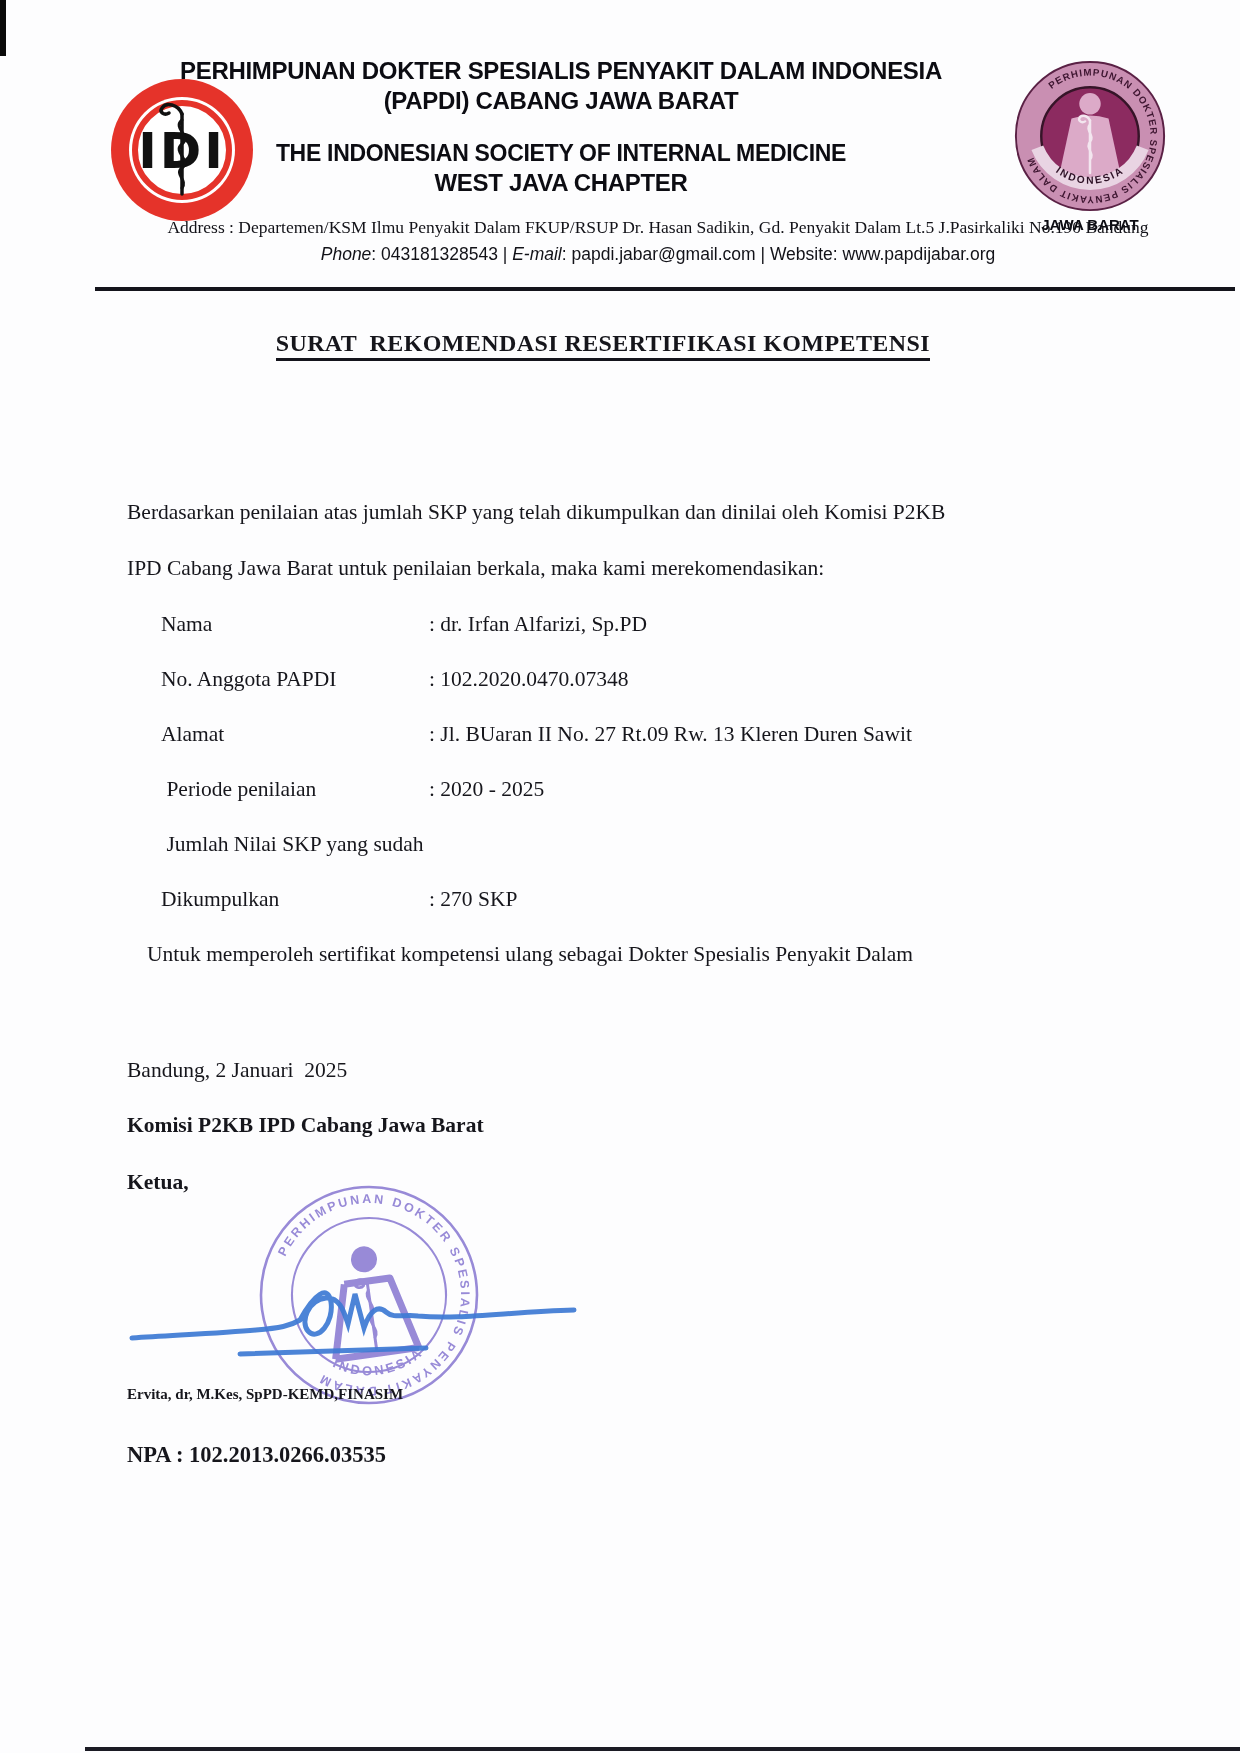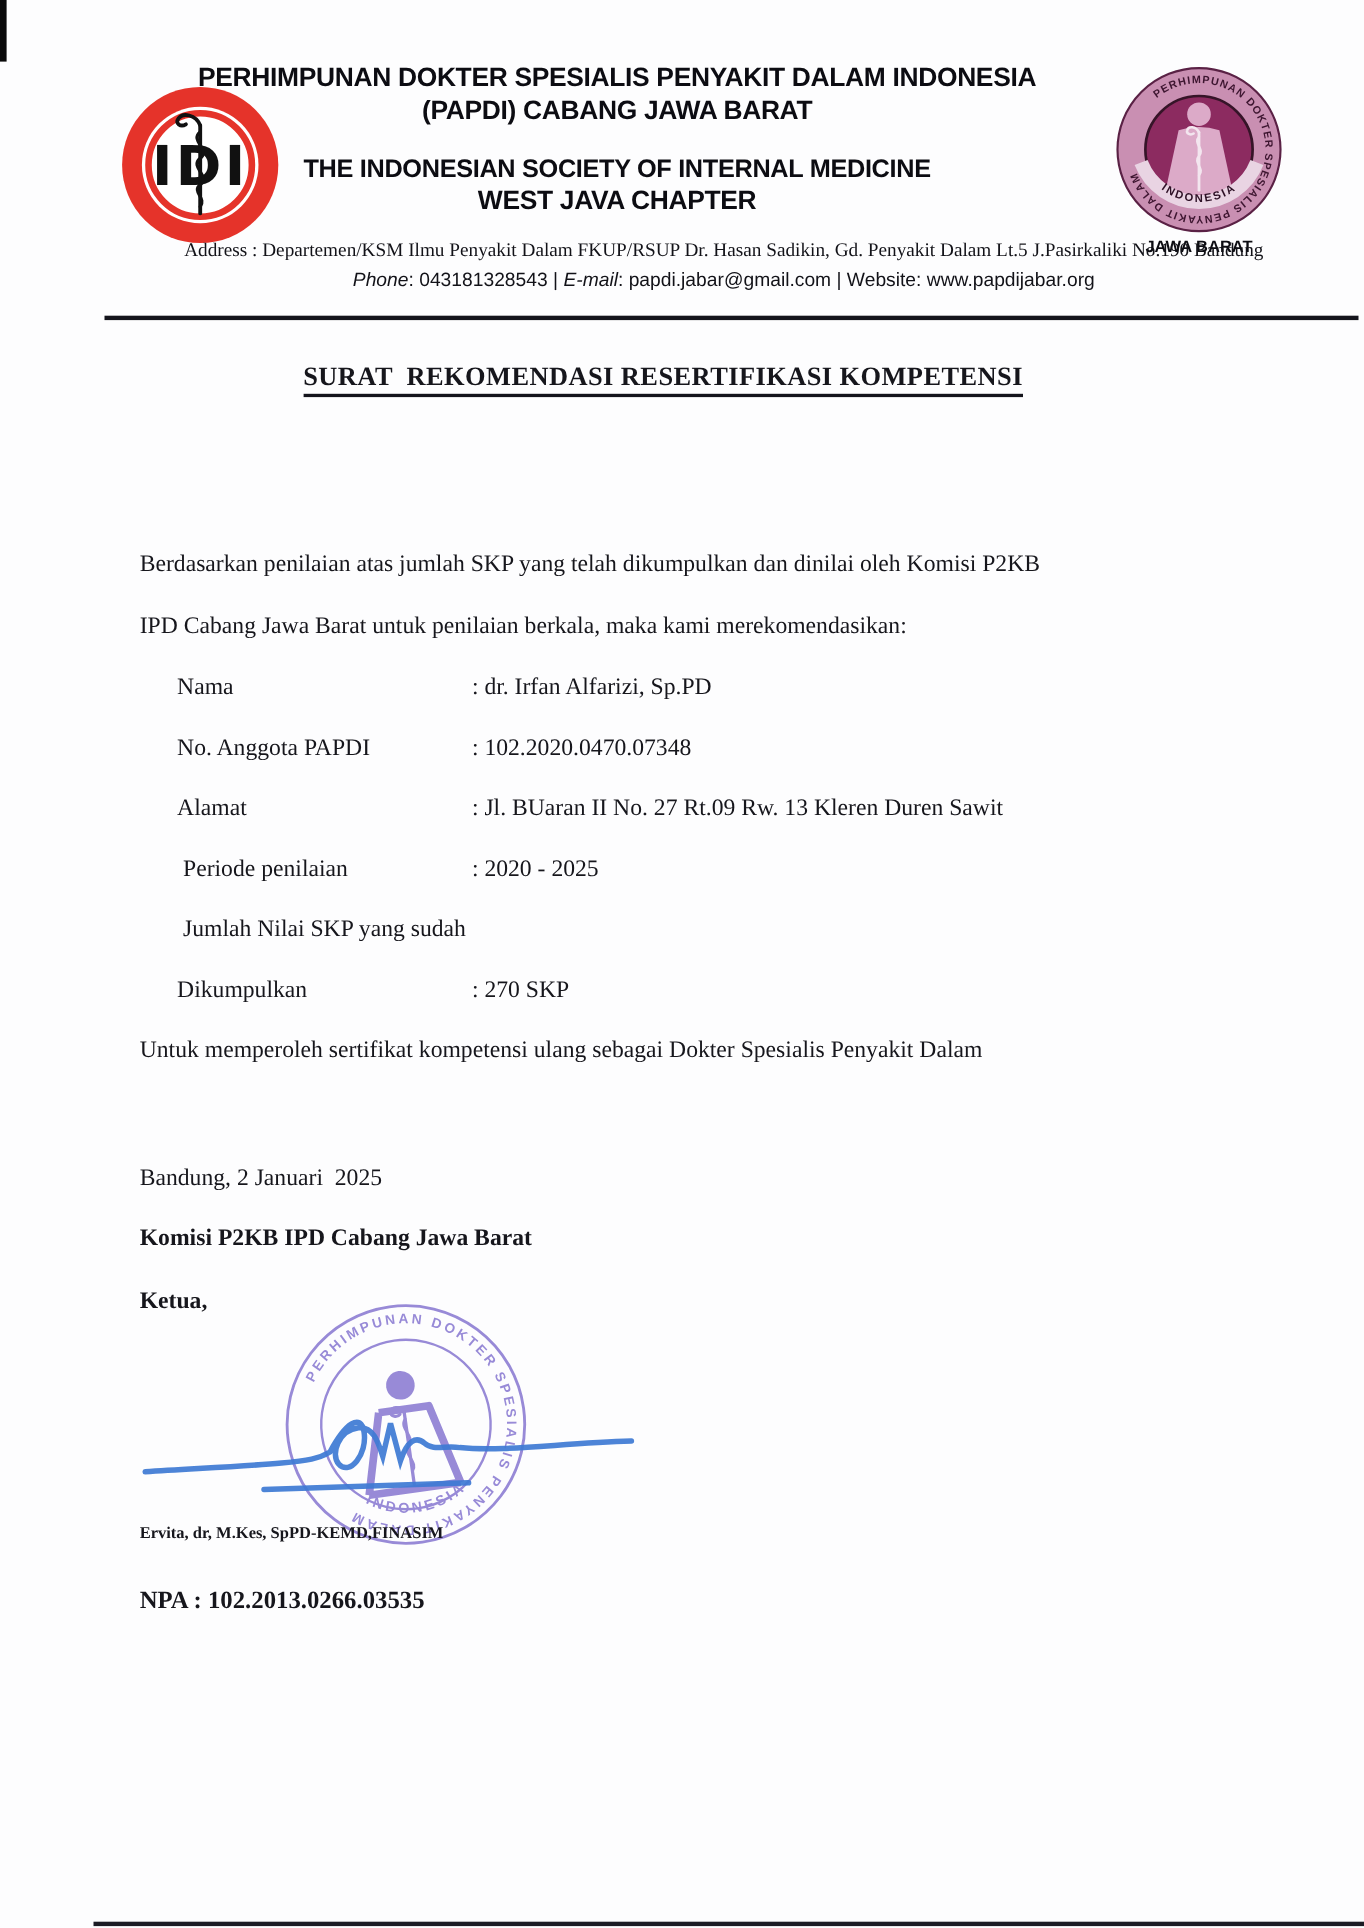--- a/index.html
+++ b/index.html
@@ -125,21 +125,21 @@
   </div>
   <div class="abs field-row" style="top:832px;">
     <div class="field-label" style="flex-basis:auto; width:auto;"> Jumlah Nilai SKP yang sudah</div>
     <div class="field-value"></div>
   </div>
   <div class="abs field-row" style="top:887px;">
     <div class="field-label">Dikumpulkan</div>
     <div class="field-value">: 270 SKP</div>
   </div>
 
-  <div class="abs body-line" style="top:942px;">Untuk memperoleh sertifikat kompetensi ulang sebagai Dokter Spesialis Penyakit Dalam</div>
+  <div class="abs body-line" style="top:942px;margin-left:20px;">Untuk memperoleh sertifikat kompetensi ulang sebagai Dokter Spesialis Penyakit Dalam</div>
 
   <div class="abs body-line" style="top:1058px;">Bandung, 2 Januari  2025</div>
   <div class="abs body-line bold" style="top:1113px;">Komisi P2KB IPD Cabang Jawa Barat</div>
   <div class="abs body-line bold" style="top:1170px;">Ketua,</div>
 
   <svg class="abs stamp" viewBox="0 0 226 226">
     <defs>
       <path id="stampArc" d="M 113,113 m -92,0 a 92,92 0 1 1 184,0 a 92,92 0 1 1 -184,0"></path>
       <path id="stampBottom" d="M 43,152 A 80,80 0 0 0 183,152"></path>
     </defs>

